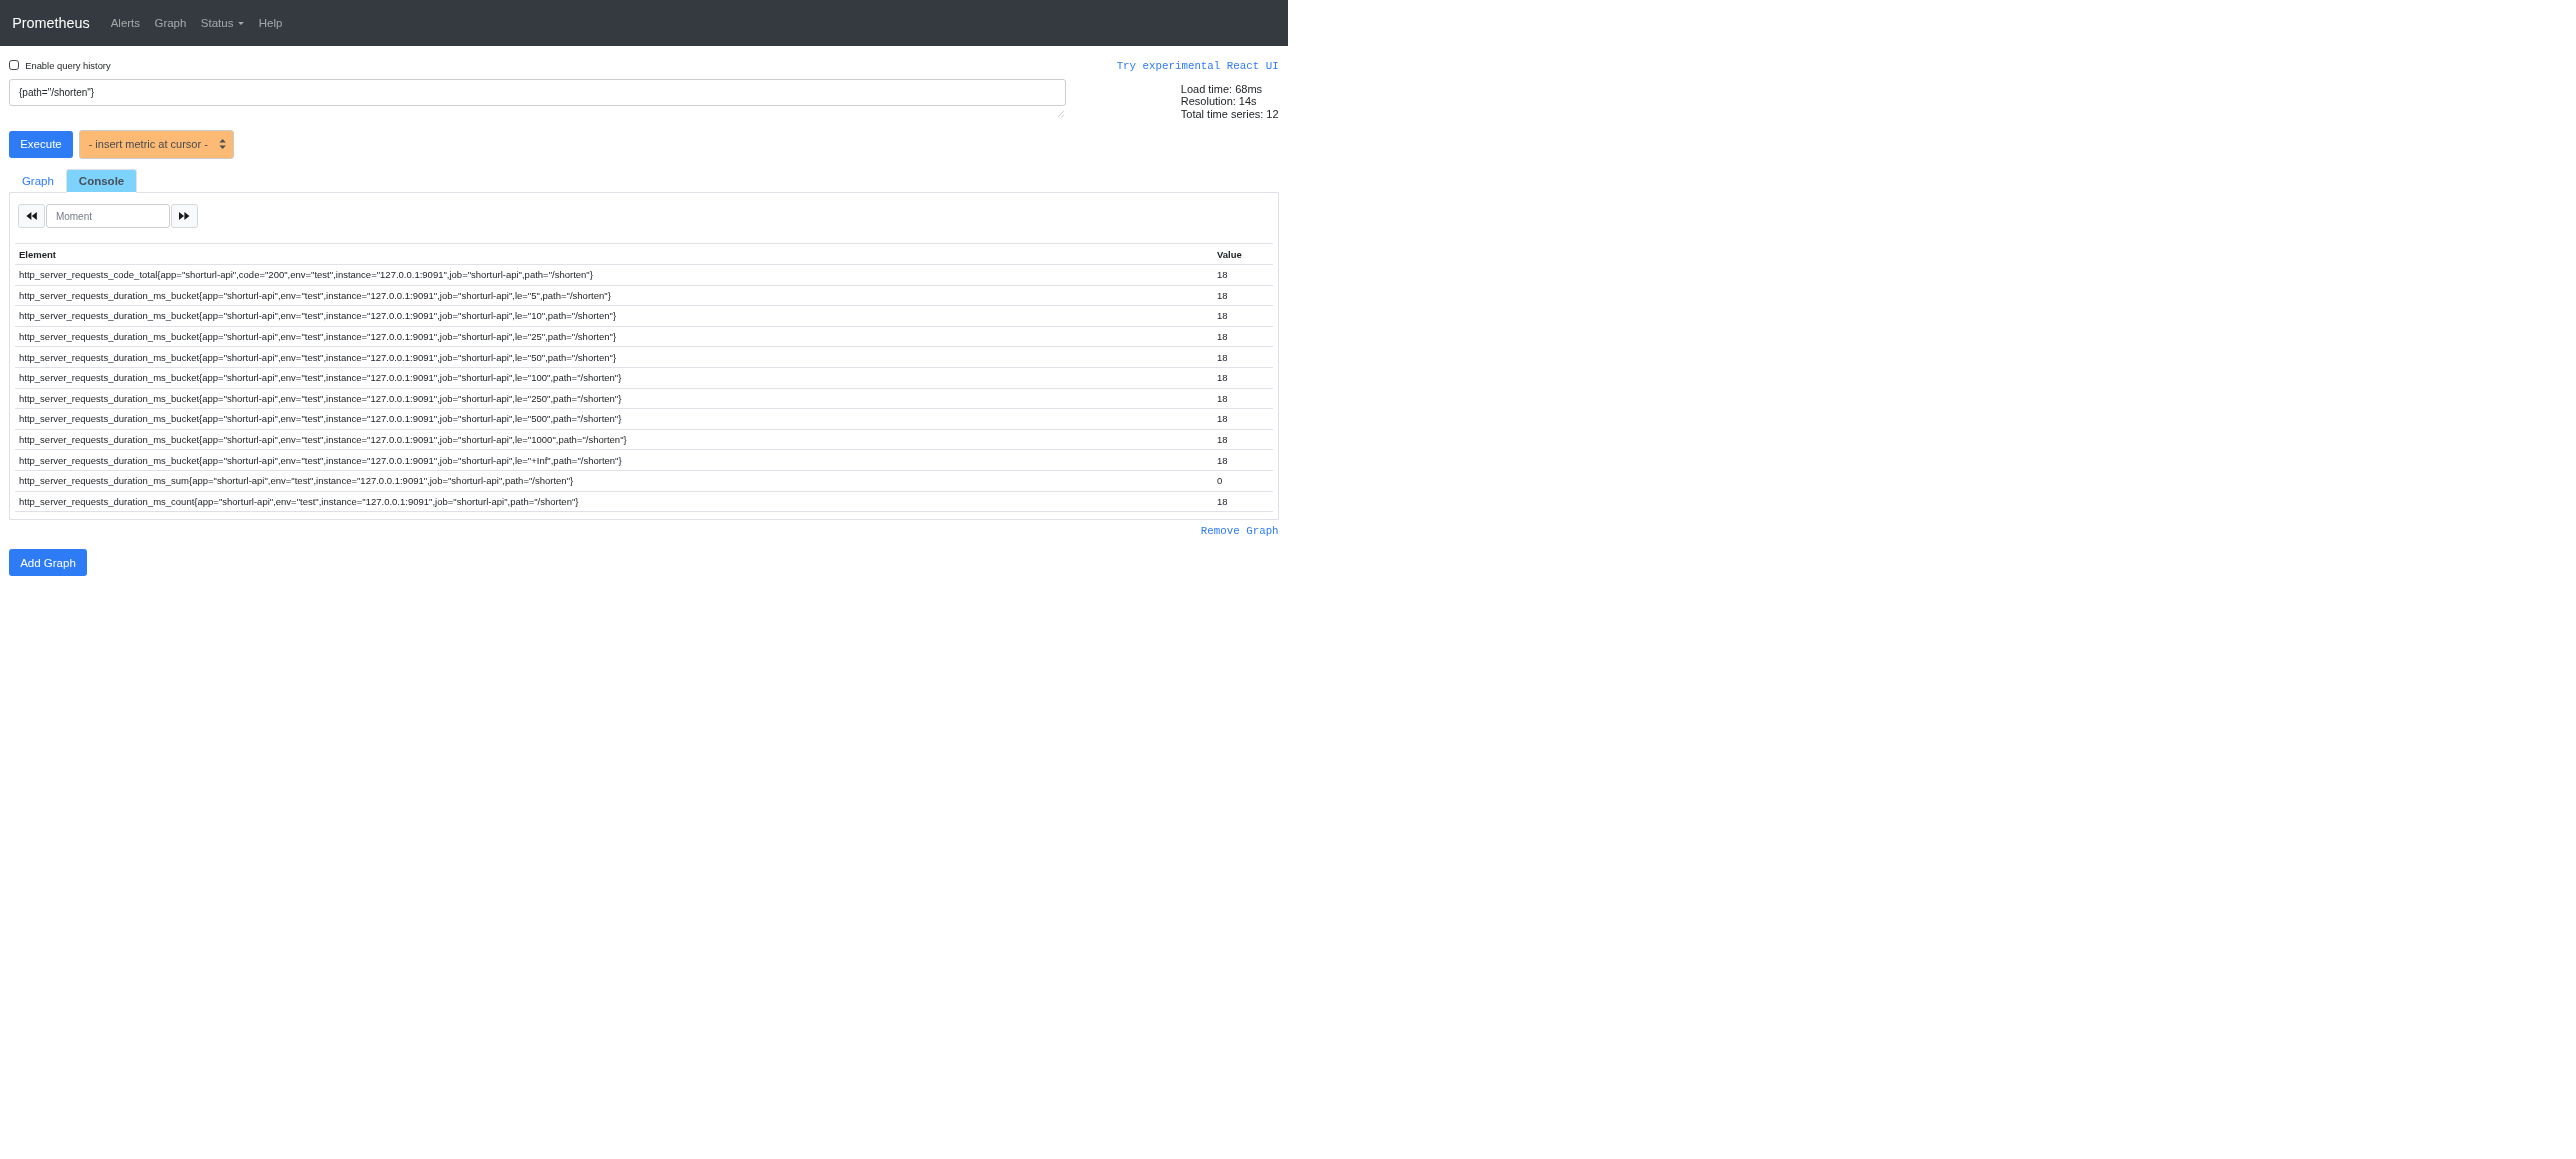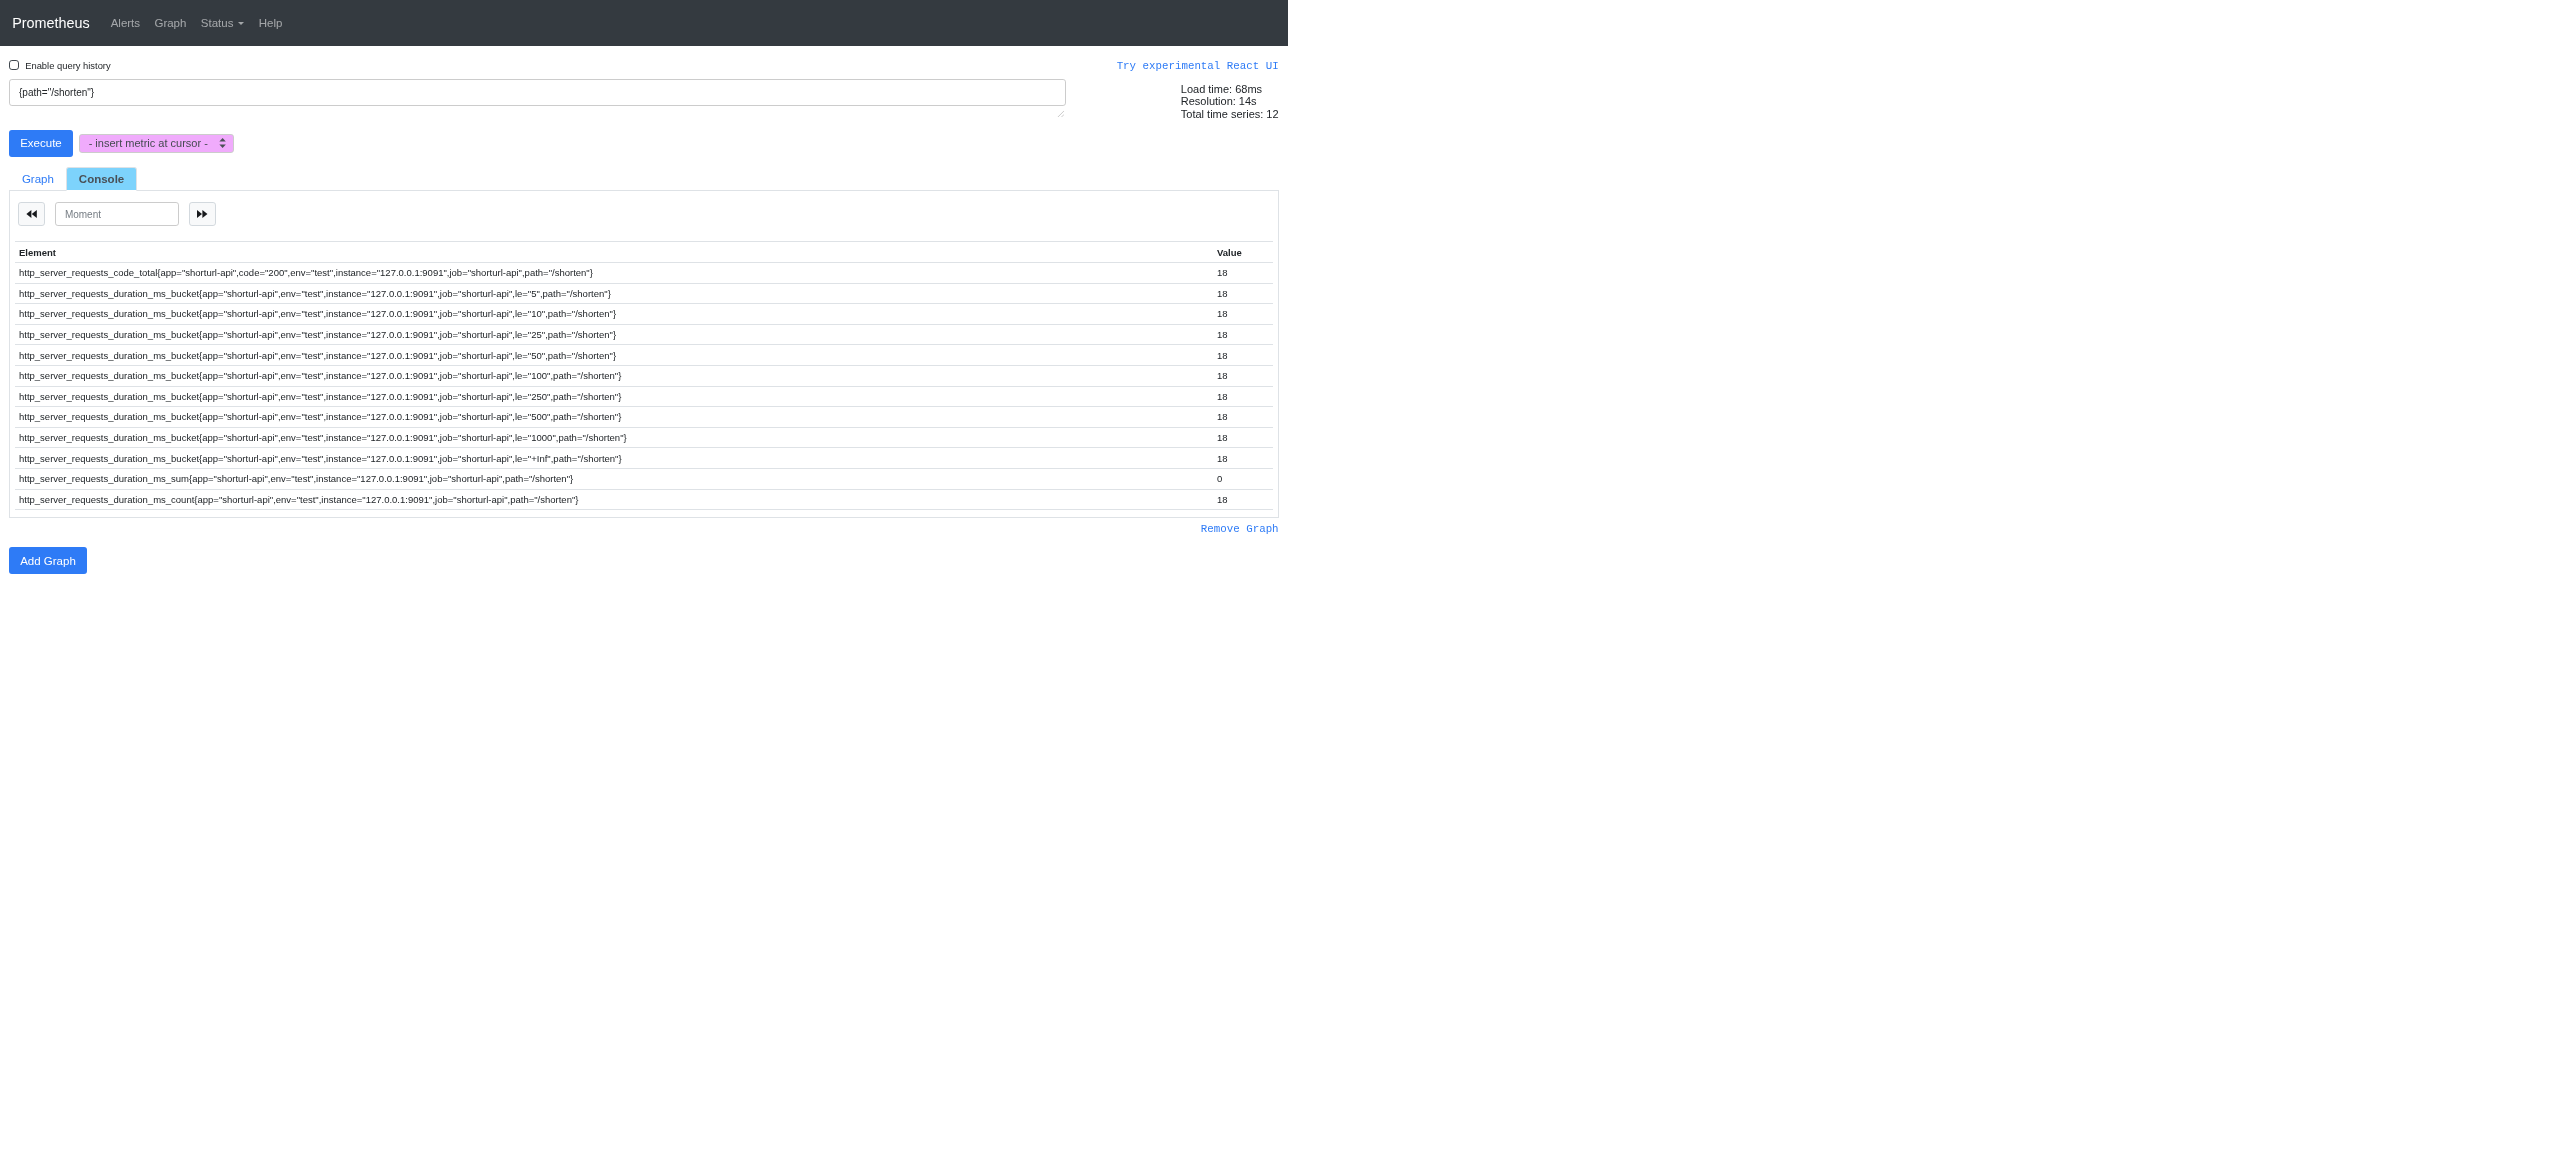--- a/index.html
+++ b/index.html
@@ -32,29 +32,29 @@
   .react-link{font-size:10.8px;}
   
   .query-row{display:flex;margin-top:7.2px;}
   .query-wrap{position:relative;width:1057px;}
   .query{width:100%;height:27px;border:0.7px solid #ccc;border-radius:2.9px;padding:7.2px 8.6px;font-family:"Liberation Sans",sans-serif;font-size:10px;color:#232629;resize:none;outline:none;display:block;overflow:hidden;}
   .resize-icon{position:absolute;right:2.2px;bottom:2.9px;}
   .stats{margin-left:auto;text-align:left;font-size:11px;line-height:12.2px;padding-top:4.3px;white-space:nowrap;}
   
   .exec-row{display:flex;gap:6.5px;margin-top:10px;align-items:center;}
   .btn-primary{background:var(--accent-blue);color:#fff;font-size:11.5px;border:none;border-radius:2.9px;padding:0 10.8px;height:27px;cursor:pointer;font-family:"Liberation Sans",sans-serif;}
-  .select{height:19px;border:0.7px solid #ccc;border-radius:2.9px;background:#f0abfc;display:flex;align-items:center;gap:11px;padding:0 7.2px 0 8.6px;font-size:11px;color:#444a50;cursor:pointer;}
+  .select{height:29px;border:0.7px solid #ccc;border-radius:2.9px;background:#fdba74;display:flex;align-items:center;gap:11px;padding:0 7.2px 0 8.6px;font-size:11px;color:#444a50;cursor:pointer;}
   
   .tabs{display:flex;margin-top:10px;border-bottom:0.7px solid var(--border);}
   .tab{font-size:11.5px;padding:5px 11.5px;border:0.7px solid transparent;border-radius:2.9px 2.9px 0 0;margin-bottom:-0.7px;display:block;}
   .tab-inactive{color:var(--accent-blue);}
   .tab-active{color:#495057;background:#7dd3fc;border-color:var(--border) var(--border) #fff var(--border);font-weight:bold;}
   
   .panel{border:0.7px solid var(--border);border-top:none;padding:10.8px 5px 7.2px 4.3px;}
-  .moment-row{display:flex;gap:10px;margin-left:3.6px;}
+  .moment-row{display:flex;gap:1px;margin-left:3.6px;}
   .btn-step{width:27px;height:24.5px;background:#f8f9fa;border:0.7px solid #d3d9de;border-radius:2.9px;display:flex;align-items:center;justify-content:center;cursor:pointer;}
   .moment-input{width:124px;height:24.5px;border:0.7px solid #ccc;border-radius:2.9px;padding:0 8.6px;font-size:10px;font-family:"Liberation Sans",sans-serif;color:#232629;outline:none;}
   .moment-input::placeholder{color:#767d84;}
   
   .console-table{border-collapse:collapse;width:100%;margin-top:15px;font-size:9.5px;table-layout:fixed;}
   .console-table th{font-weight:bold;text-align:left;border-top:0.7px solid var(--border);border-bottom:0.7px solid var(--border);padding:4.3px;}
   .console-table td{border-bottom:0.7px solid var(--border);padding:4.3px;text-align:left;white-space:nowrap;overflow:hidden;}
   .value-col{width:60px;}
   
   .footer-links{display:flex;justify-content:flex-end;margin-top:5px;font-size:10.8px;}

